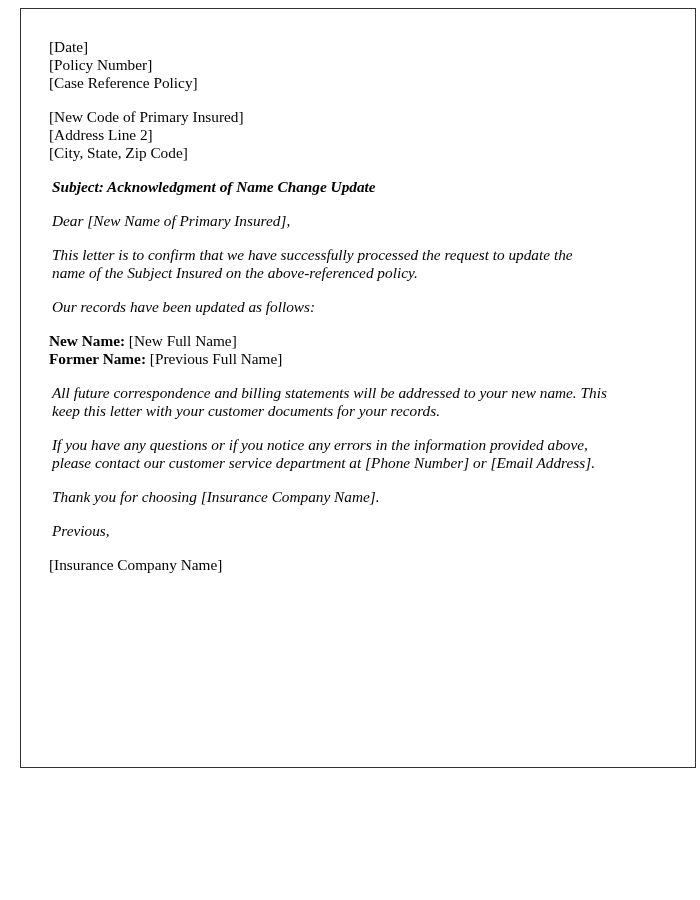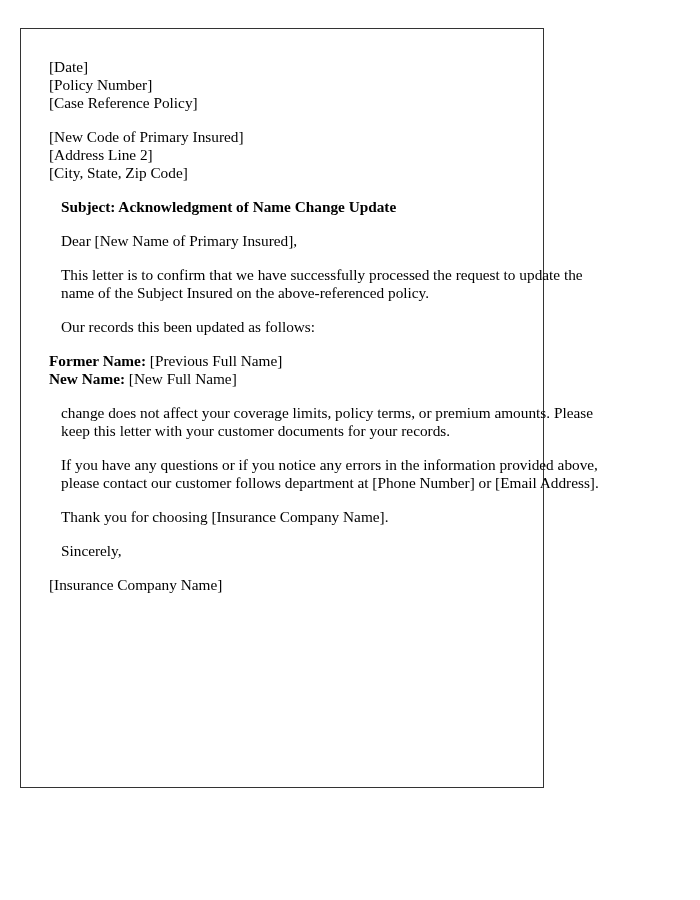--- a/index.html
+++ b/index.html
@@ -10,38 +10,39 @@
     body {
       width: 700px;
       height: 900px;
       position: relative;
       font-family: "Liberation Serif", "DejaVu Serif", serif;
       color: #000000;
     }
     .letter {
       position: absolute;
       left: 20px;
-      top: 28px;
-      width: 524px;
+      top: 8px;
+      width: 676px;
       height: 760px;
       border: 1px solid #333333;
       box-sizing: border-box;
       padding: 29px 28px 4px 28px;
       font-size: 15.3px;
       line-height: 18px;
     }
     .block {
       margin: 0 0 16px 0;
     }
     .line {
       display: block;
       white-space: nowrap;
     }
     p {
-      margin: 0 0 16px 12px;
+      margin: 0 0 16px 3px;
+      font-style: italic;
     }
     .subject {
       font-weight: bold;
     }
     .label {
       font-weight: bold;
     }
   </style>
 </head>
 <body>
@@ -62,38 +63,38 @@
 
   <p class="subject">Subject: Acknowledgment of Name Change Update</p>
 
   <p>Dear [New Name of Primary Insured],</p>
 
   <p>
     <span class="line">This letter is to confirm that we have successfully processed the request to update the</span>
     <span class="line">name of the Subject Insured on the above-referenced policy.</span>
   </p>
 
-  <p>Our records this been updated as follows:</p>
+  <p>Our records have been updated as follows:</p>
 
   <div class="block">
+    <span class="line"><span class="label">New Name:</span><span> [New Full Name]</span></span>
     <span class="line"><span class="label">Former Name:</span><span> [Previous Full Name]</span></span>
-    <span class="line"><span class="label">New Name:</span><span> [New Full Name]</span></span>
   </div>
 
   <p>
-    <span class="line">change does not affect your coverage limits, policy terms, or premium amounts. Please</span>
+    <span class="line">All future correspondence and billing statements will be addressed to your new name. This</span>
     <span class="line">keep this letter with your customer documents for your records.</span>
   </p>
 
   <p>
     <span class="line">If you have any questions or if you notice any errors in the information provided above,</span>
-    <span class="line">please contact our customer follows department at [Phone Number] or [Email Address].</span>
+    <span class="line">please contact our customer service department at [Phone Number] or [Email Address].</span>
   </p>
 
   <p>Thank you for choosing [Insurance Company Name].</p>
 
-  <p>Sincerely,</p>
+  <p>Previous,</p>
 
   <div class="block">
     <span class="line">[Insurance Company Name]</span>
   </div>
 
 </div>
 
 </body></html>

